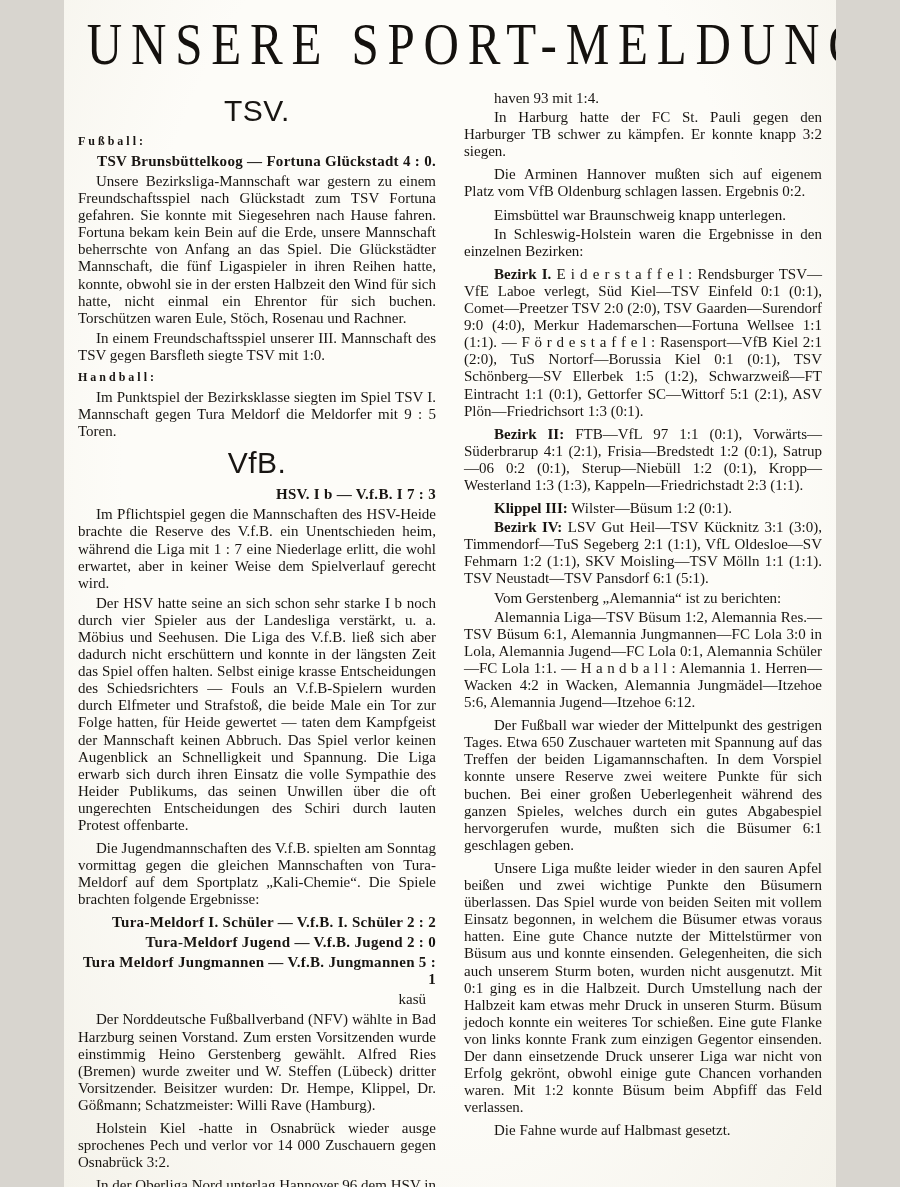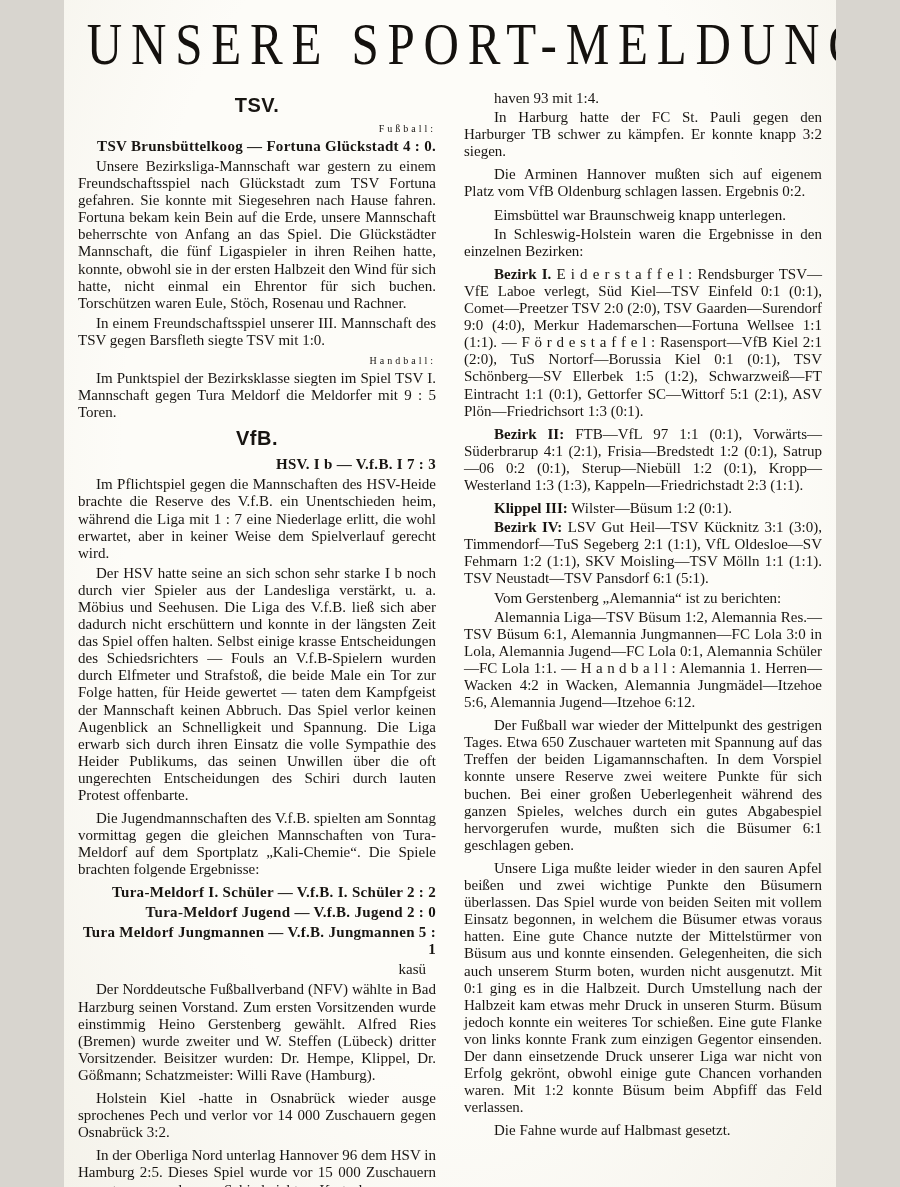--- a/index.html
+++ b/index.html
@@ -30,32 +30,31 @@
     white-space: nowrap;
     transform: scaleY(1.18) scaleX(0.98);
     transform-origin: center top;
     color: #14110e;
   }
   .columns { display: flex; gap: 28px; }
   .col { flex: 1; min-width: 0; }
 
   .section-heading {
     font-family: "Liberation Sans", "DejaVu Sans", sans-serif;
-    font-weight: 700;
-    font-size: 20px;
+    font-weight: 400;
+    font-size: 30px;
     text-align: center;
     margin: 4px 0 6px 0;
     letter-spacing: 0.5px;
   }
   .spaced-label {
-    font-weight: 400;
-    font-size: 10px;
+    font-weight: 700;
+    font-size: 12px;
     letter-spacing: 3px;
     margin: 2px 0 4px 0;
-    text-align: right;
   }
   .match-line {
     font-weight: 700;
     font-size: 15px;
     text-align: right;
     margin: 2px 0 3px 0;
     letter-spacing: 0.3px;
   }
   p.body {
     font-size: 15px;

